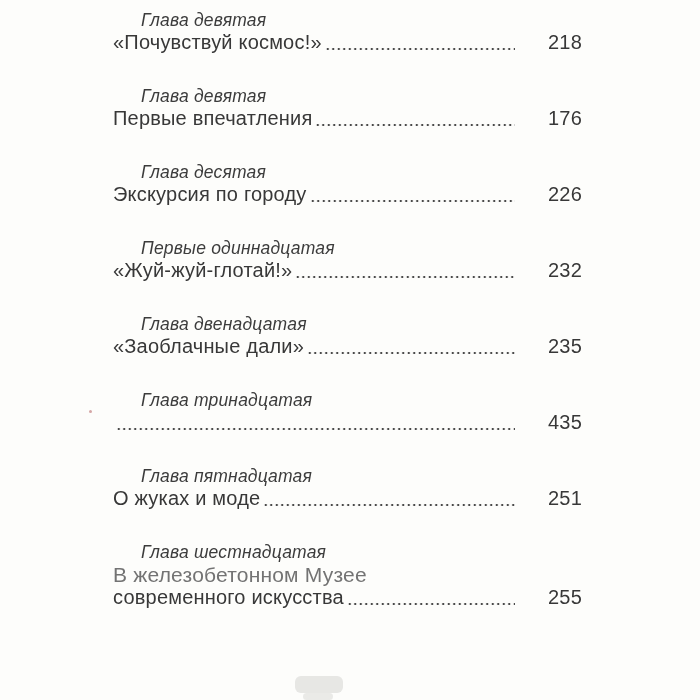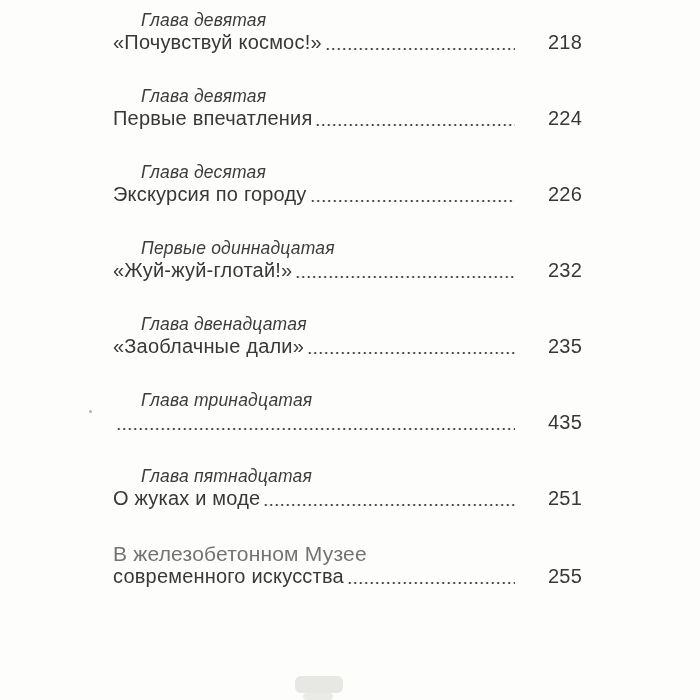--- a/index.html
+++ b/index.html
@@ -112,21 +112,21 @@
           </div>
         </div>
   </div>
 
   <div class="entry">
     <div class="chapter">Глава девятая</div>
     <div class="title-block">
           <div class="title-row">
             <span class="title-text">Первые впечатления</span>
             <span class="leader"></span>
-            <span class="page-num">224</span>
+            <span class="page-num">176</span>
           </div>
         </div>
   </div>
 
   <div class="entry">
     <div class="chapter">Глава десятая</div>
     <div class="title-block">
           <div class="title-row">
             <span class="title-text">Экскурсия по городу</span>
             <span class="leader"></span>
@@ -173,20 +173,21 @@
     <div class="title-block">
           <div class="title-row">
             <span class="title-text">О жуках и моде</span>
             <span class="leader"></span>
             <span class="page-num">251</span>
           </div>
         </div>
   </div>
 
   <div class="entry">
+    <div class="chapter">Глава шестнадцатая</div>
     <div class="title-block">
           <div class="title-line">В железобетонном Музее</div>
           <div class="title-row">
             <span class="title-text">современного искусства</span>
             <span class="leader"></span>
             <span class="page-num">255</span>
           </div>
         </div>
   </div>
 </div>

